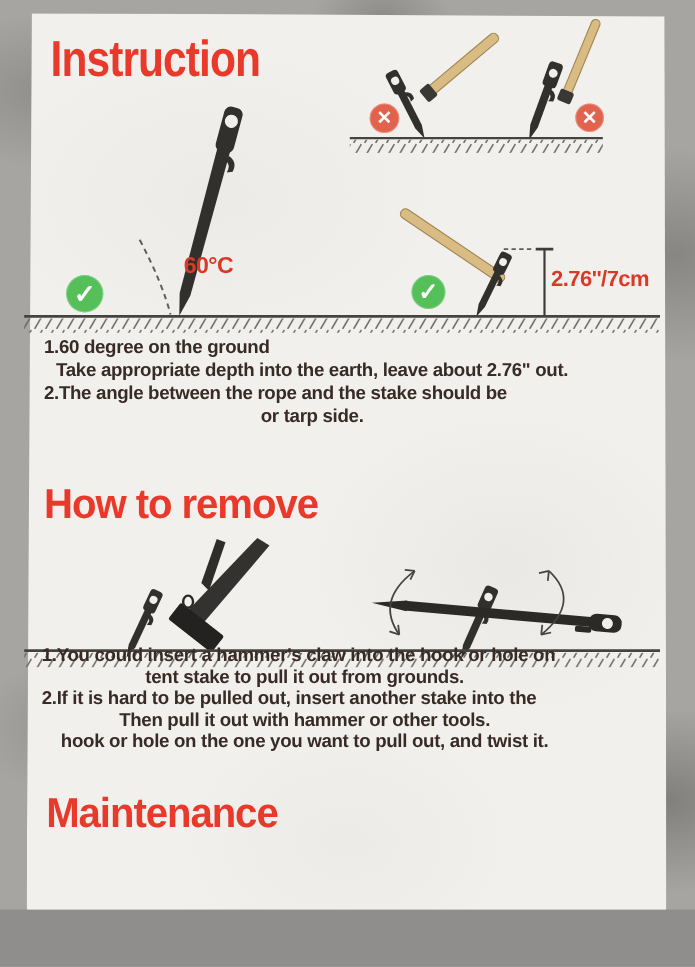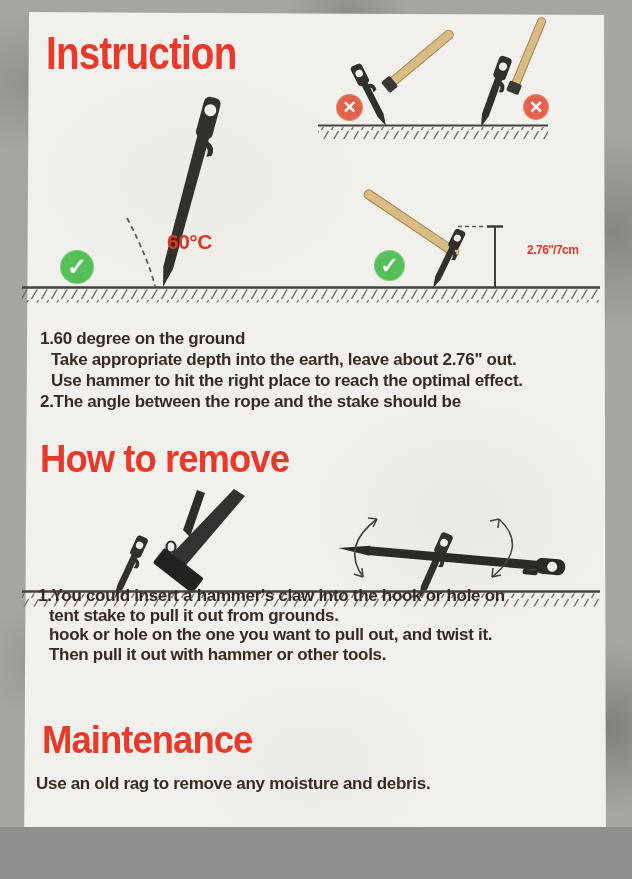--- a/index.html
+++ b/index.html
@@ -27,38 +27,38 @@
   }
   .art{position:absolute;left:0;top:0;pointer-events:none;}
   .hd{
     position:absolute;margin:0;color:#e8392b;font-weight:bold;
     transform-origin:left top;letter-spacing:-1px;white-space:nowrap;
   }
   .hd-instruction{left:46px;top:26px;font-size:46px;transform:scaleX(.84);}
   .hd-remove{left:40px;top:438px;font-size:38px;transform:scaleX(.96);}
   .hd-maintenance{left:42px;top:719px;font-size:38px;transform:scaleX(.96);}
   .body-block{position:absolute;color:#382b26;font-weight:bold;font-size:17px;letter-spacing:-.3px;white-space:nowrap;}
-  .blk1{left:40px;top:328px;line-height:21px;}
+  .blk1{left:40px;top:305px;line-height:21px;}
   .blk2{left:38px;top:586px;line-height:19.5px;}
   .blk3{left:36px;top:774px;line-height:19px;}
-  .body-block .cont{padding-left:11px;}
+  .body-block .cont{padding-left:11px;text-align:center;}
   .badge{
     position:absolute;border-radius:50%;color:#fff;font-weight:bold;
     display:flex;align-items:center;justify-content:center;
     box-shadow:inset 0 0 0 1px rgba(255,255,255,.25);
   }
   .badge.green{background:#55bf5a;}
   .badge.red{background:#e2634d;}
   .check-1{left:60px;top:250px;width:34px;height:34px;font-size:24px;}
   .check-2{left:374px;top:250px;width:31px;height:31px;font-size:22px;}
   .cross-1{left:336px;top:94px;width:27px;height:27px;font-size:17px;}
   .cross-2{left:523px;top:94px;width:26px;height:26px;font-size:17px;}
   .mini-label{position:absolute;color:#d93a28;font-weight:bold;white-space:nowrap;letter-spacing:-.5px;}
   .angle-label{left:167px;top:230px;font-size:21px;}
-  .depth-label{left:527px;top:243px;font-size:12px;}
+  .depth-label{left:501px;top:243px;font-size:20px;}
 </style>
 </head>
 <body>
 
 <div class="page">
   <div class="paper"></div>
 
   <svg class="art" width="632" height="879" viewBox="0 0 632 879">
     <defs>
       <pattern id="hatch" width="10" height="13" patternUnits="userSpaceOnUse">
@@ -156,31 +156,31 @@
   <div class="badge red cross-2">✕</div>
   <div class="badge green check-1">✓</div>
   <div class="badge green check-2">✓</div>
 
   <div class="mini-label angle-label">60°C</div>
   <div class="mini-label depth-label">2.76''/7cm</div>
 
   <div class="body-block blk1">
     <div>1.60 degree on the ground</div>
     <div class="cont">Take appropriate depth into the earth, leave about 2.76" out.</div>
-    <div class="cont">Use hammer to hit the right place to reach the optimal effect.</div>
     <div>2.The angle between the rope and the stake should be</div>
+    <div class="cont">or tarp side.</div>
   </div>
 
   <h2 class="hd hd-remove">How to remove</h2>
 
   <div class="body-block blk2">
     <div>1.You could insert a hammer's claw into the hook or hole on</div>
     <div class="cont">tent stake to pull it out from grounds.</div>
+    <div>2.If it is hard to be pulled out, insert another stake into the</div>
+    <div class="cont">Then pull it out with hammer or other tools.</div>
     <div class="cont">hook or hole on the one you want to pull out, and twist it.</div>
-    <div class="cont">Then pull it out with hammer or other tools.</div>
   </div>
 
   <h2 class="hd hd-maintenance">Maintenance</h2>
 
   <div class="body-block blk3">
-    <div>Use an old rag to remove any moisture and debris.</div>
   </div>
 </div>
 
 </body></html>

